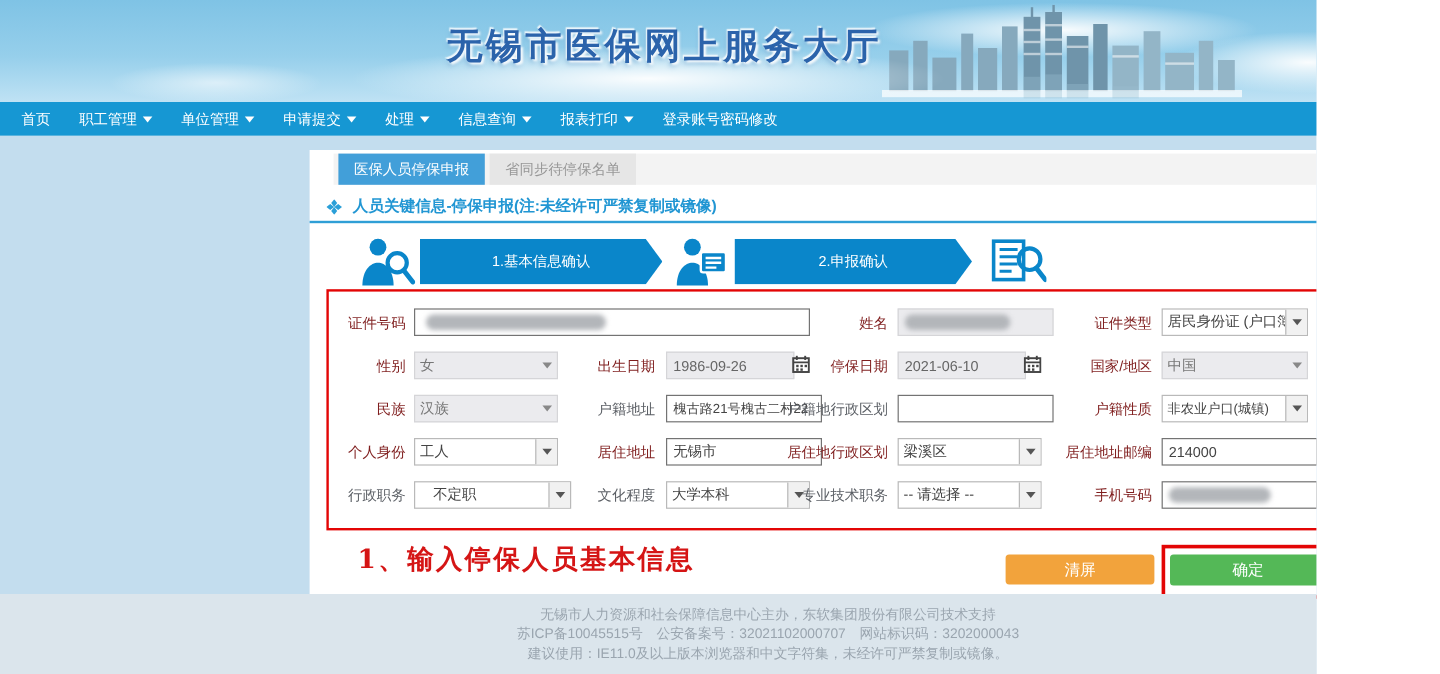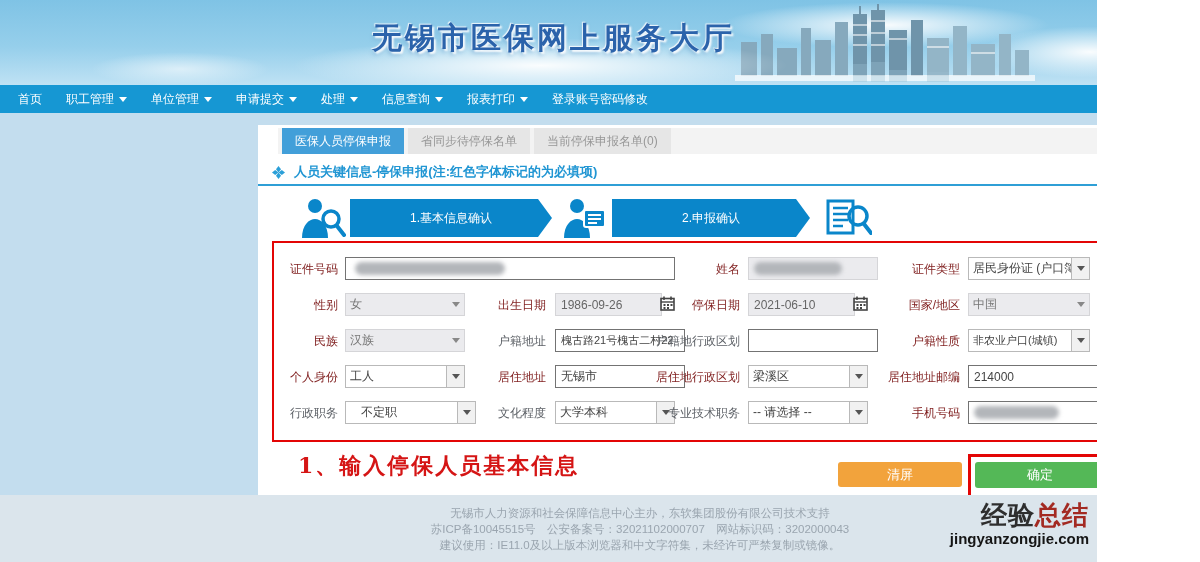--- a/index.html
+++ b/index.html
@@ -162,33 +162,32 @@
     <div class="nav-item">
         <span>登录账号密码修改</span>
       </div>
   </nav>
 
   <div class="card"></div>
 
   <div class="tabstrip">
     <div class="tab active">医保人员停保申报</div>
     <div class="tab">省同步待停保名单</div>
-    <div class="tab">当前停保申报名单(0)</div>
   </div>
 
   <div class="section-head">
     <svg width="13" height="13" viewBox="0 0 13 13">
       <g fill="#2a9fd8">
         <polygon points="6.5,0 9,3.2 6.5,6.4 4,3.2"></polygon>
         <polygon points="6.5,6.6 9,9.8 6.5,13 4,9.8"></polygon>
         <polygon points="0,6.5 3.2,4 6.4,6.5 3.2,9"></polygon>
         <polygon points="6.6,6.5 9.8,4 13,6.5 9.8,9"></polygon>
       </g>
     </svg>
-    <span>人员关键信息-停保申报(注:红色字体标记的为必填项)</span>
+    <span>人员关键信息-停保申报(注:未经许可严禁复制或镜像)</span>
   </div>
   <div class="divider"></div>
 
   <svg class="step-icon" style="left:300px;top:197px;" width="46" height="42" viewBox="0 0 46 42">
     <circle cx="15" cy="9" r="7" fill="#0a86ca"></circle>
     <path d="M2 41 C2 28 9 22 15 22 C21 22 28 28 28 41 Z" fill="#0a86ca"></path>
     <circle cx="31" cy="22" r="8" fill="#fff" stroke="#0a86ca" stroke-width="3.5"></circle>
     <line x1="37" y1="29" x2="44" y2="38" stroke="#0a86ca" stroke-width="4" stroke-linecap="round"></line>
   </svg>
   <div class="step-bar" style="left:350px;width:202px;">1.基本信息确认</div>
@@ -348,20 +347,14 @@
   <div class="note note2">2、 确定</div>
 
   <div class="footer">
     <div class="footer-lines">
       <div>无锡市人力资源和社会保障信息中心主办，东软集团股份有限公司技术支持</div>
       <div>苏ICP备10045515号　公安备案号：32021102000707　网站标识码：3202000043</div>
       <div>建议使用：IE11.0及以上版本浏览器和中文字符集，未经许可严禁复制或镜像。</div>
     </div>
   </div>
 
-  <div class="watermark">
-    <div class="wm-big">
-      <span class="wm-black">经验</span><span class="wm-red">总结</span>
-    </div>
-    <div class="wm-domain">jingyanzongjie.com</div>
-  </div>
 
 </div>
 
 </body></html>

